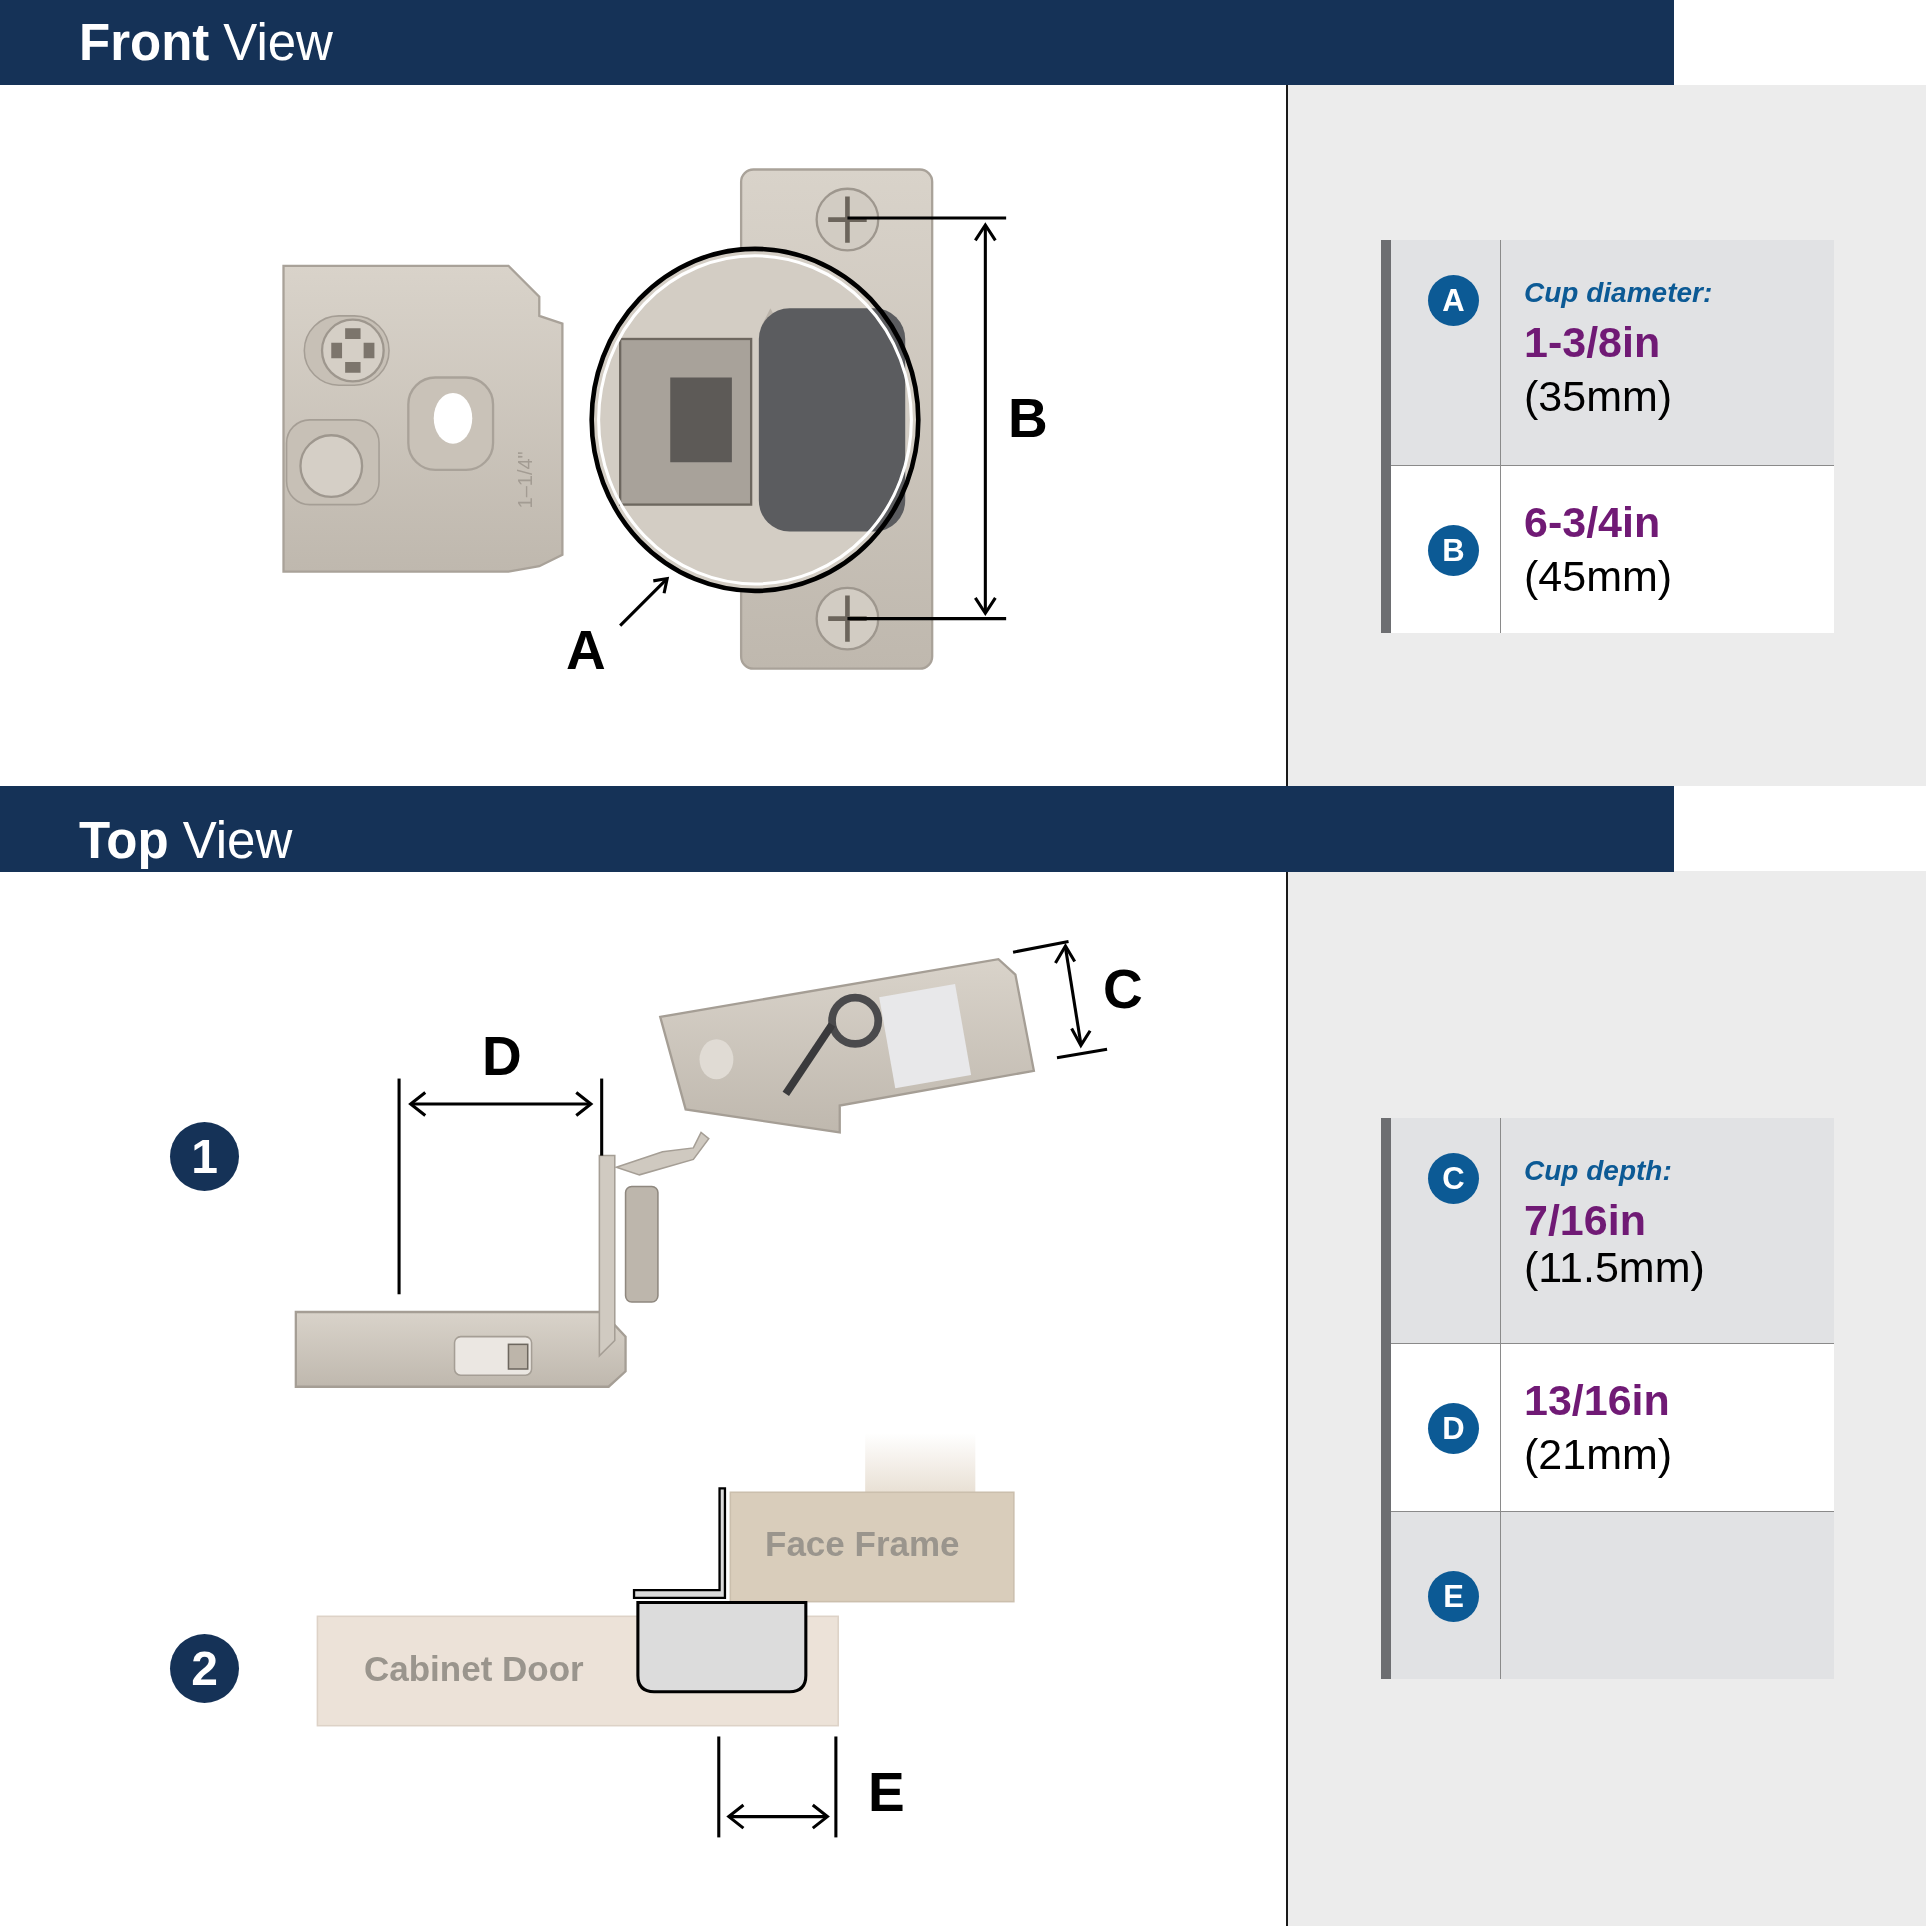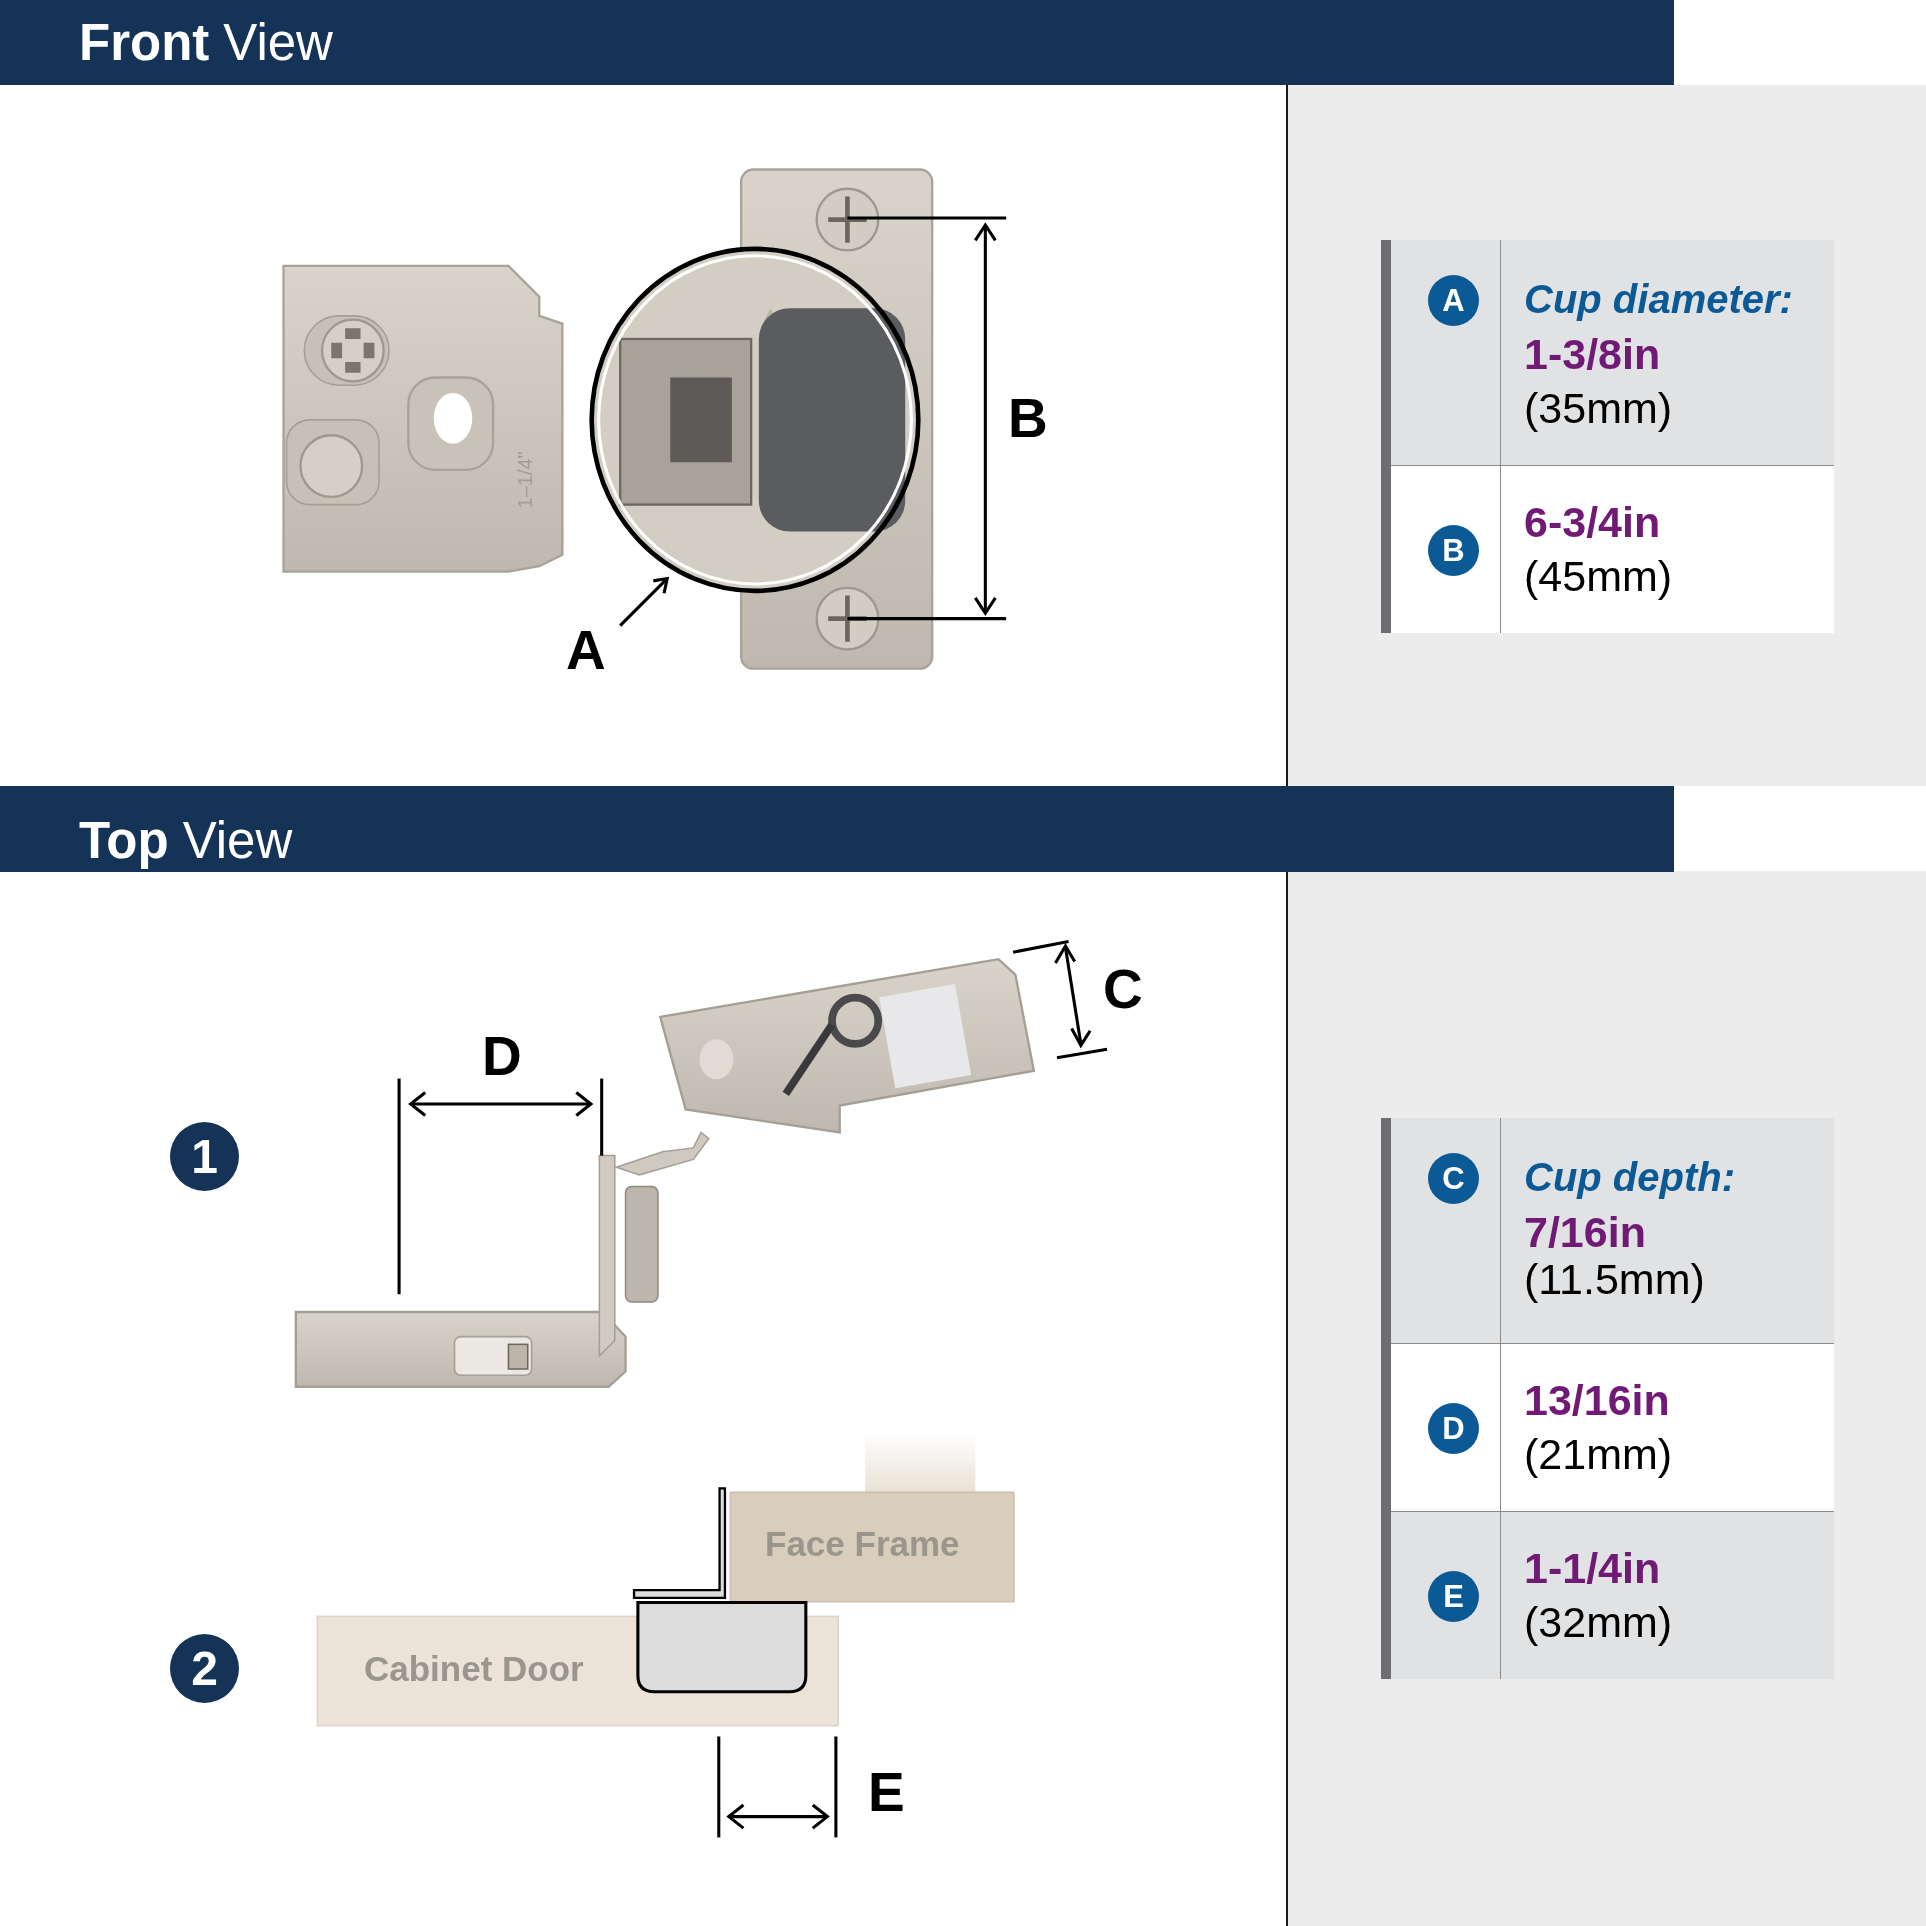--- a/index.html
+++ b/index.html
@@ -11,21 +11,21 @@
   .bar .t b{font-weight:700;}
   .bar .t span.light{font-weight:400;margin-left:14px;}
   .table{position:absolute;left:1381px;width:453px;border-left:10.8px solid #6d6e71;box-sizing:border-box;}
   .row{position:relative;display:flex;border-bottom:1.5px solid #8a8a8a;box-sizing:border-box;}
   .row:last-child{border-bottom:none;}
   .row.gray{background:#e1e2e4;}
   .row.white{background:#ffffff;}
   .cell-badge{width:109px;border-right:1.5px solid #8a8a8a;position:relative;flex:none;}
   .badge{position:absolute;left:37px;width:51px;height:51px;border-radius:50%;background:#0c5a95;color:#fff;font-weight:700;font-size:31px;display:flex;align-items:center;justify-content:center;}
   .cell-text{padding-left:23px;flex:1;}
-  .lbl{color:#0c5a95;font-style:italic;font-weight:700;font-size:40px;line-height:1;}
+  .lbl{color:#0c5a95;font-style:italic;font-weight:700;font-size:28px;line-height:1;}
   .v-in{color:#701a75;font-weight:700;font-size:43px;line-height:1;}
   .v-mm{color:#000000;font-weight:400;font-size:43px;line-height:1;}
   .num-badge{position:absolute;width:69px;height:69px;border-radius:50%;background:#153257;color:#fff;font-weight:700;font-size:48px;display:flex;align-items:center;justify-content:center;}
   .letter{position:absolute;font-weight:700;font-size:55px;color:#000;line-height:1;}
   svg{position:absolute;left:0;top:0;}
   .lbl-box{position:absolute;color:#9a958d;font-size:35px;font-weight:700;}
 </style>
 </head>
 <body>
 
@@ -176,19 +176,15 @@
       </div>
     <div class="cell-text" style="padding-top:35px;">
       <div class="v-in">13/16in</div>
       <div class="v-mm" style="margin-top:10.8px;">(21mm)</div>
     </div>
   </div>
   <div class="row gray" style="height:167px;">
     <div class="cell-badge">
         <div class="badge" style="top:59px;">E</div>
       </div>
-    <div class="cell-text" style="padding-top:35px;">
-      <div class="v-in">1-1/4in</div>
-      <div class="v-mm" style="margin-top:10.8px;">(32mm)</div>
-    </div>
   </div>
 </div>
 
 
 </body></html>

